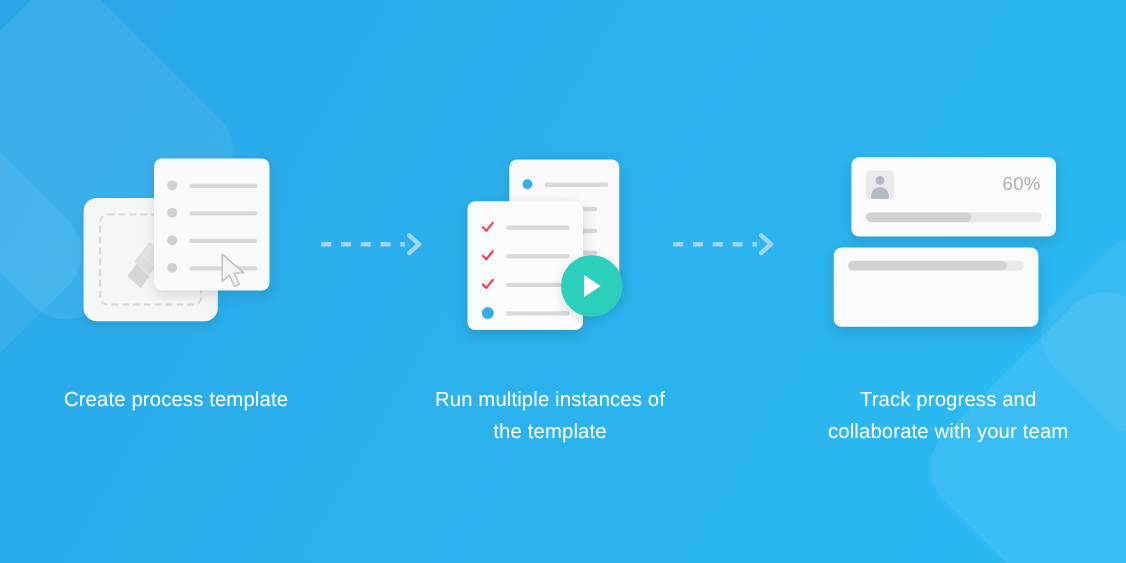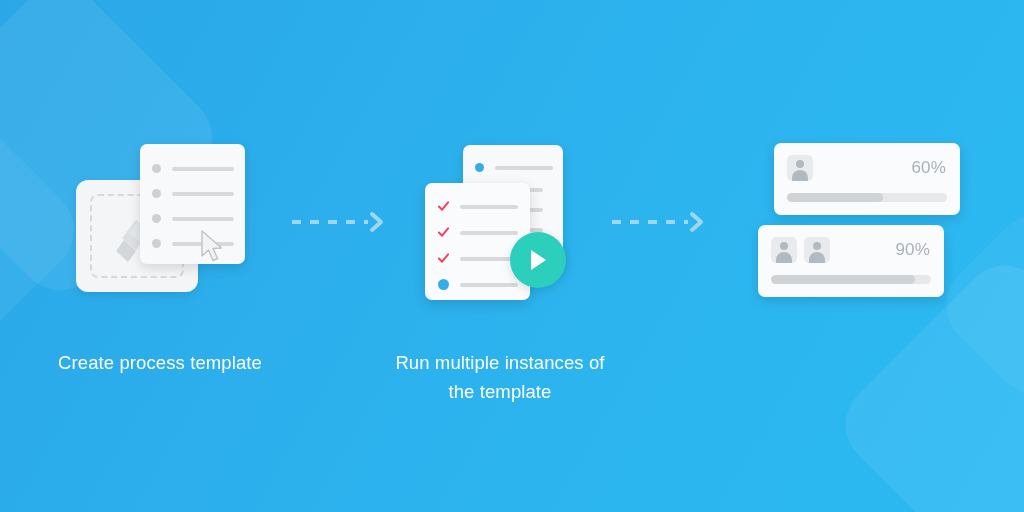--- a/index.html
+++ b/index.html
@@ -292,30 +292,25 @@
           <div class="avatar"></div>
         </div>
         <div class="pct">60%</div>
       </div>
       <div class="track">
         <div class="fill" id="fill-0" style="width: 60%;"></div>
       </div>
     </div>
 
     <div class="progcard c2">
-      <div class="pc-top">
-        <div class="avatars">
-          <div class="avatar"></div>
-          <div class="avatar"></div>
-        </div>
-        <div class="pct">90%</div>
-      </div>
       <div class="track">
         <div class="fill" id="fill-1" style="width: 90%;"></div>
       </div>
     </div>
   </div>
 
   <div class="caption cap2">Run multiple instances of
 the template</div>
   <div class="caption cap1">Create process template</div>
+  <div class="caption cap3">Track progress and
+collaborate with your team</div>
 
 </div>
 
 </body></html>

